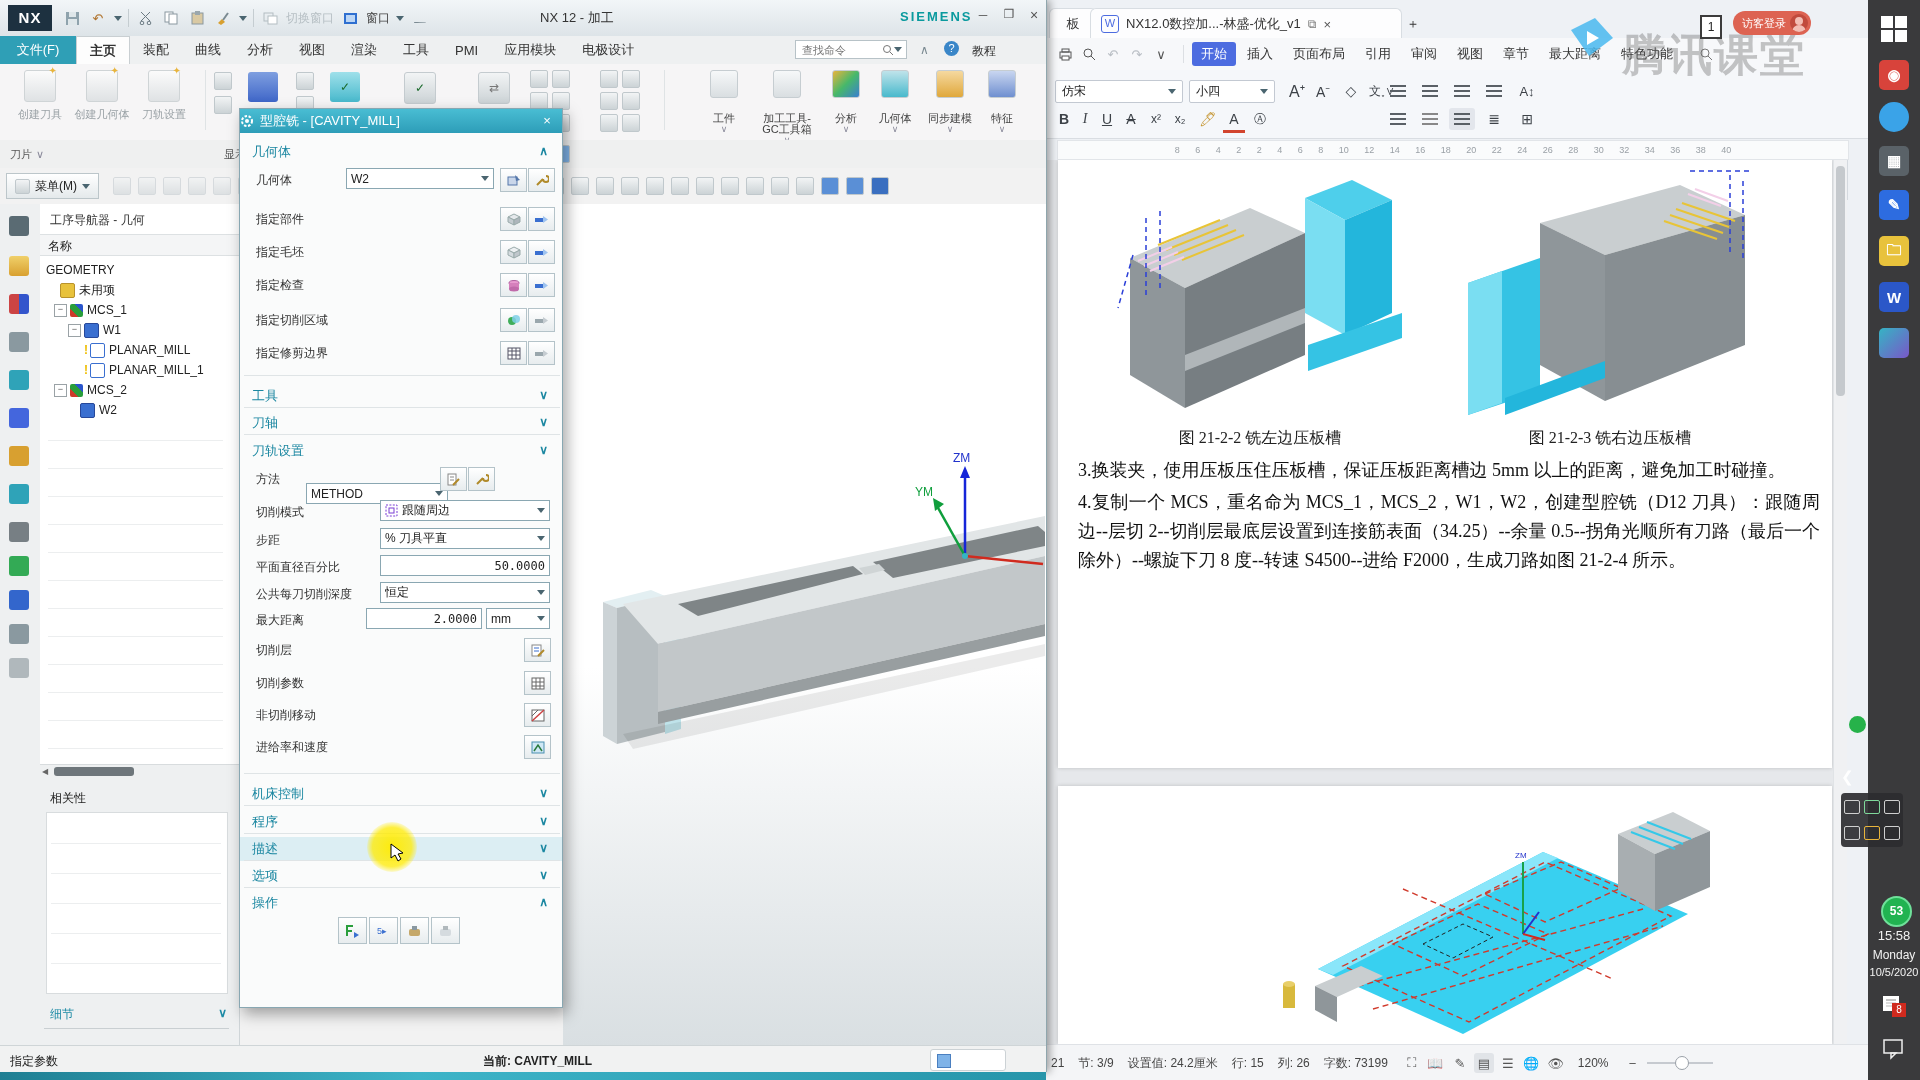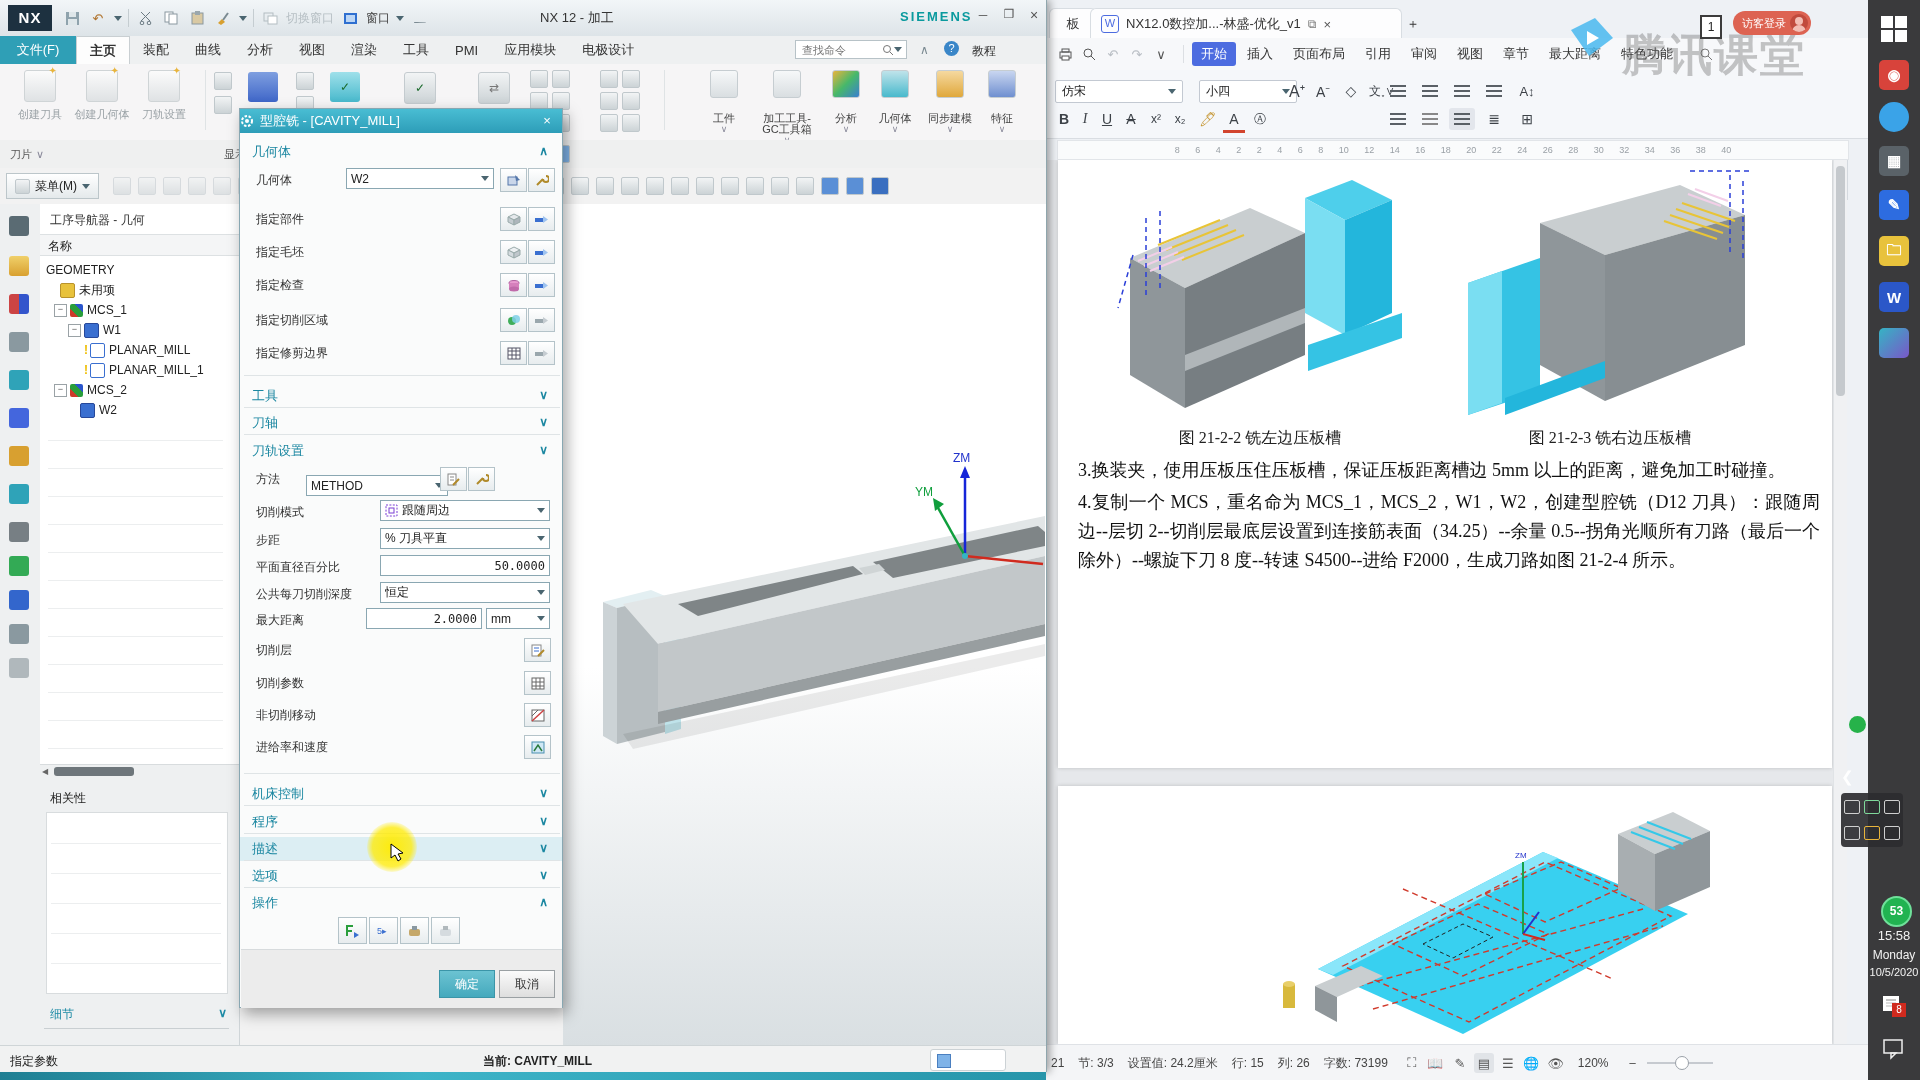--- a/index.html
+++ b/index.html
@@ -170,21 +170,21 @@
           <line x1="9" y1="9" x2="13" y2="13" stroke="#777"></line>
         </svg>
     </span>
   </div>
 
   <div id="wps-ribbon">
     <div class="wcombo" style="left:10px;top:10px;width:128px">
       <span class="cv">仿宋</span>
         <span class="car"></span>
     </div>
-    <div class="wcombo" style="left:154px;top:10px;width:98px">
+    <div class="wcombo" style="left:144px;top:10px;width:86px">
       <span class="cv">小四</span>
         <span class="car"></span>
     </div>
     <span class="wgly" style="left:240px;top:10px;width:24px;font-size:16px">A⁺</span>
     <span class="wgly" style="left:266px;top:10px;width:24px">A⁻</span>
     <span class="wgly" style="left:294px;top:10px;width:24px">◇</span>
     <span class="wgly" style="left:322px;top:10px;width:30px;font-size:12px">文˯∨</span>
     <span class="wgly" style="left:10px;top:38px;width:18px;font-weight:bold">B</span>
     <span class="wgly" style="left:32px;top:38px;width:16px;font-style:italic;font-family:'Liberation Serif',serif">I</span>
     <span class="wgly" style="left:52px;top:38px;width:20px;text-decoration:underline">U</span>
@@ -330,21 +330,21 @@
       </svg>
     </div>
   </div>
 
   <div id="wps-scroll">
     <div style="position:absolute;left:2px;top:6px;width:9px;height:230px;background:#c5c9cd;border-radius:4px"></div>
   </div>
 
   <div id="wps-status">
     <span class="wsitem" style="margin-left:6px">21</span>
-    <span class="wsitem">节: 3/3</span>
+    <span class="wsitem">节: 3/9</span>
     <span class="wsitem">设置值: 24.2厘米</span>
     <span class="wsitem">行: 15</span>
     <span class="wsitem">列: 26</span>
     <span class="wsitem">字数: 73199</span>
     <span class="wsic">⛶</span>
     <span class="wsic">📖</span>
     <span class="wsic">✎</span>
     <span class="wsic" style="background:#e1e4e8;border-radius:3px">▤</span>
     <span class="wsic">☰</span>
     <span class="wsic">🌐</span>
@@ -905,21 +905,21 @@
         <span class="dchev">∨</span>
       </div>
     <div class="dsep" style="top:325px"></div>
     <div class="drow" style="top:330px">
         <span class="dhdr">刀轨设置</span>
         <span class="dchev">∨</span>
       </div>
 
     <div class="drow" style="top:358px">
       <span class="dlabel">方法</span>
-      <div class="combo" style="left:66px;top:8px;width:142px">
+      <div class="combo" style="left:66px;top:16px;width:142px">
         <span class="cv">METHOD</span>
           <span class="car"></span>
       </div>
       <span class="ibtn" style="left:200px;top:0">
         <svg width="13" height="13">
             <rect x="1" y="1" width="8" height="11" fill="#fff" stroke="#888"></rect>
             <line x1="3" y1="4" x2="7" y2="4" stroke="#888"></line>
             <line x1="3" y1="7" x2="7" y2="7" stroke="#888"></line>
             <line x1="6" y1="12" x2="12" y2="6" stroke="#b08a2a" stroke-width="2"></line>
           </svg>
@@ -1065,24 +1065,20 @@
           </svg>
       </span>
       <span class="ibtn" style="left:191px;top:0;width:27px;height:25px">
         <svg width="15" height="14">
             <rect x="2" y="5" width="11" height="7" rx="2" fill="#d5dbdf"></rect>
             <rect x="5" y="2" width="5" height="4" fill="#b0b8bc"></rect>
           </svg>
       </span>
     </div>
 
-    <div class="dfoot">
-      <div class="okbtn">确定</div>
-      <div class="cancelbtn">取消</div>
-    </div>
 
     <div class="halo"></div>
   </div>
 
   <div id="nx-status">
     <span style="position:absolute;left:10px;top:7px">指定参数</span>
     <span style="position:absolute;left:483px;top:7px;font-weight:bold">当前: CAVITY_MILL</span>
     <span style="position:absolute;left:930px;top:3px;width:74px;height:20px;background:#fff;border:1px solid #ccd2d5;border-radius:3px">
       <span style="position:absolute;left:6px;top:4px;width:12px;height:12px;background:#7fb3e8;border:1px solid #4a7fc0"></span>
     </span>

